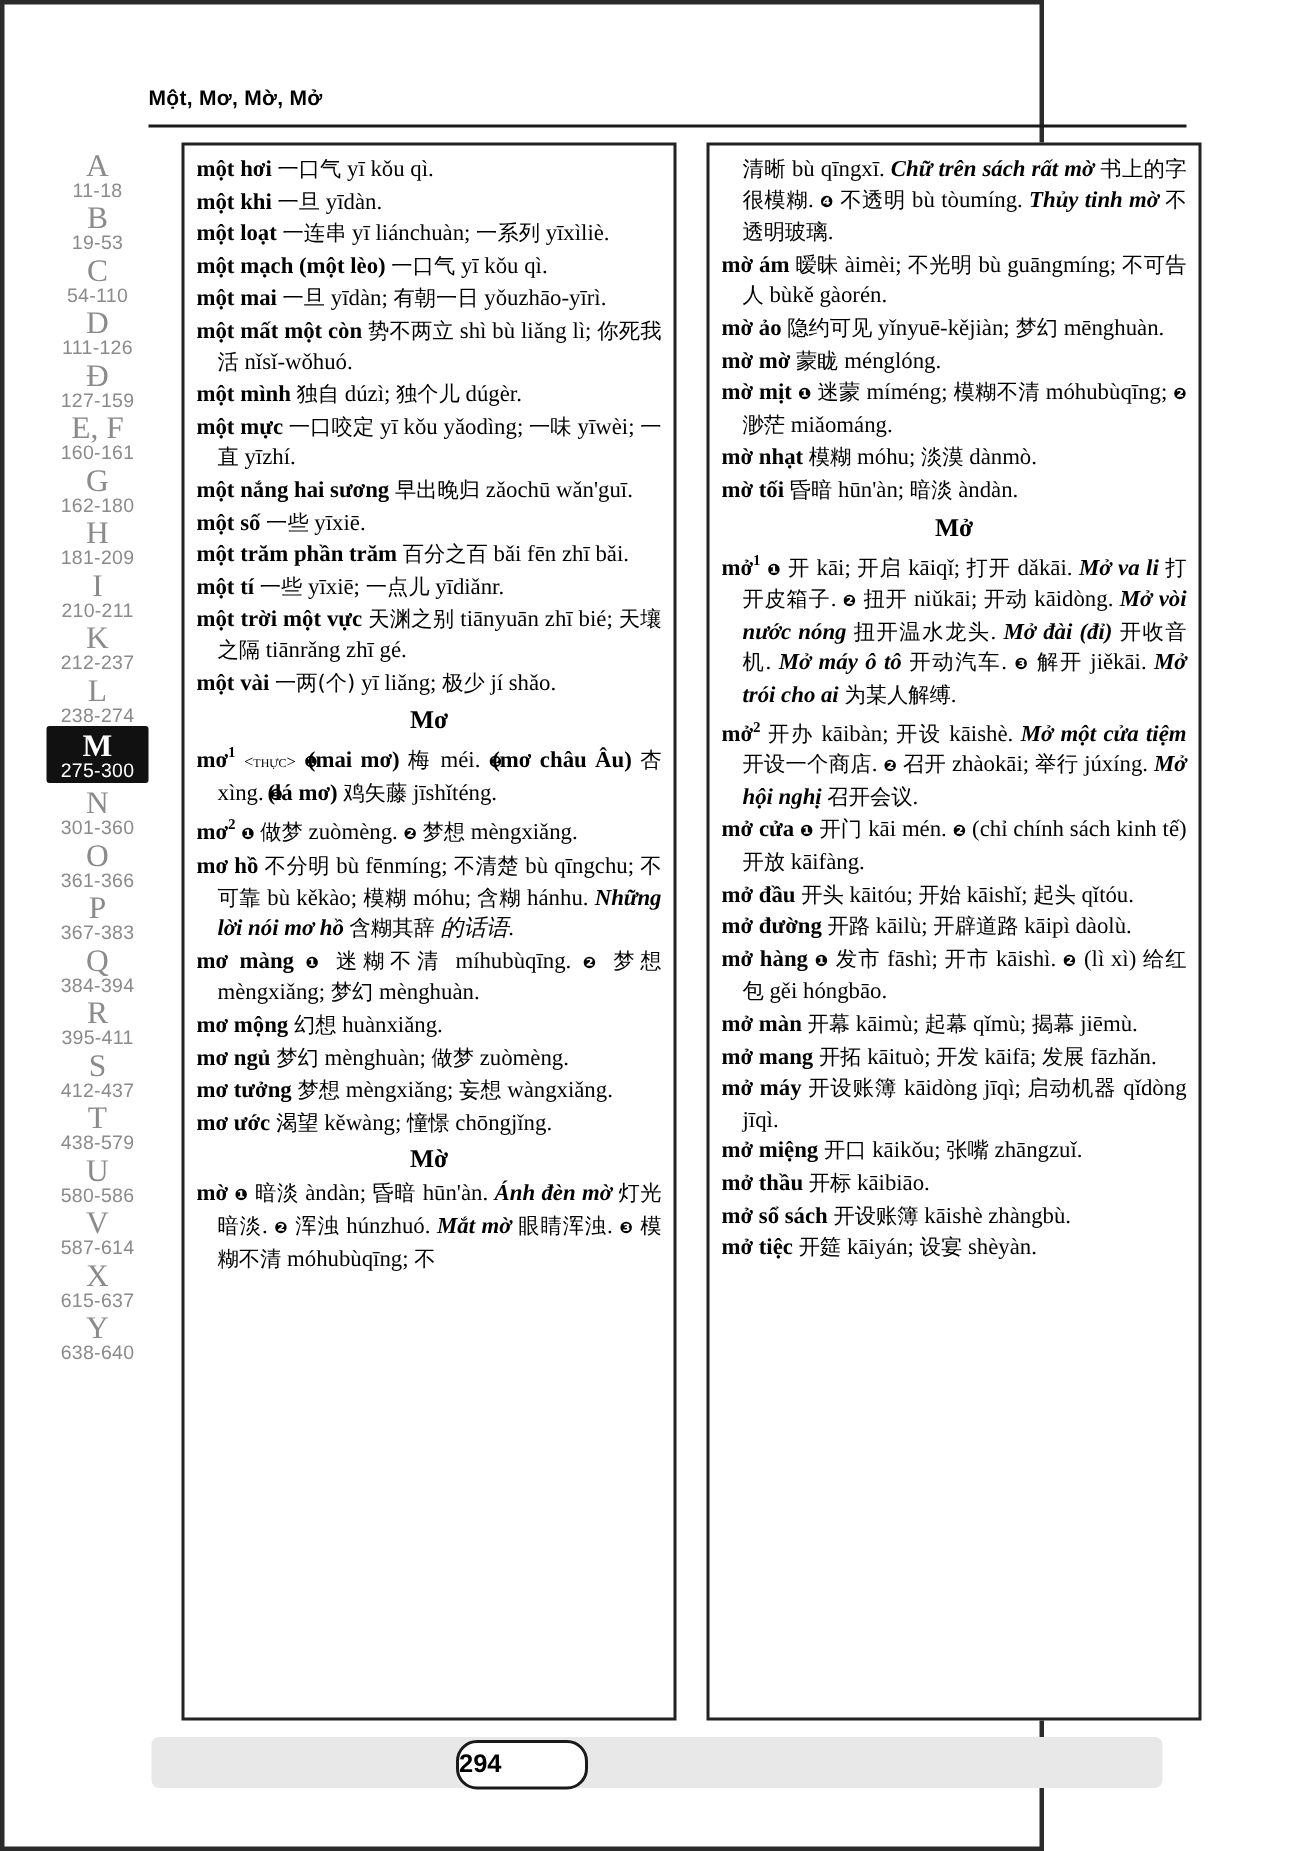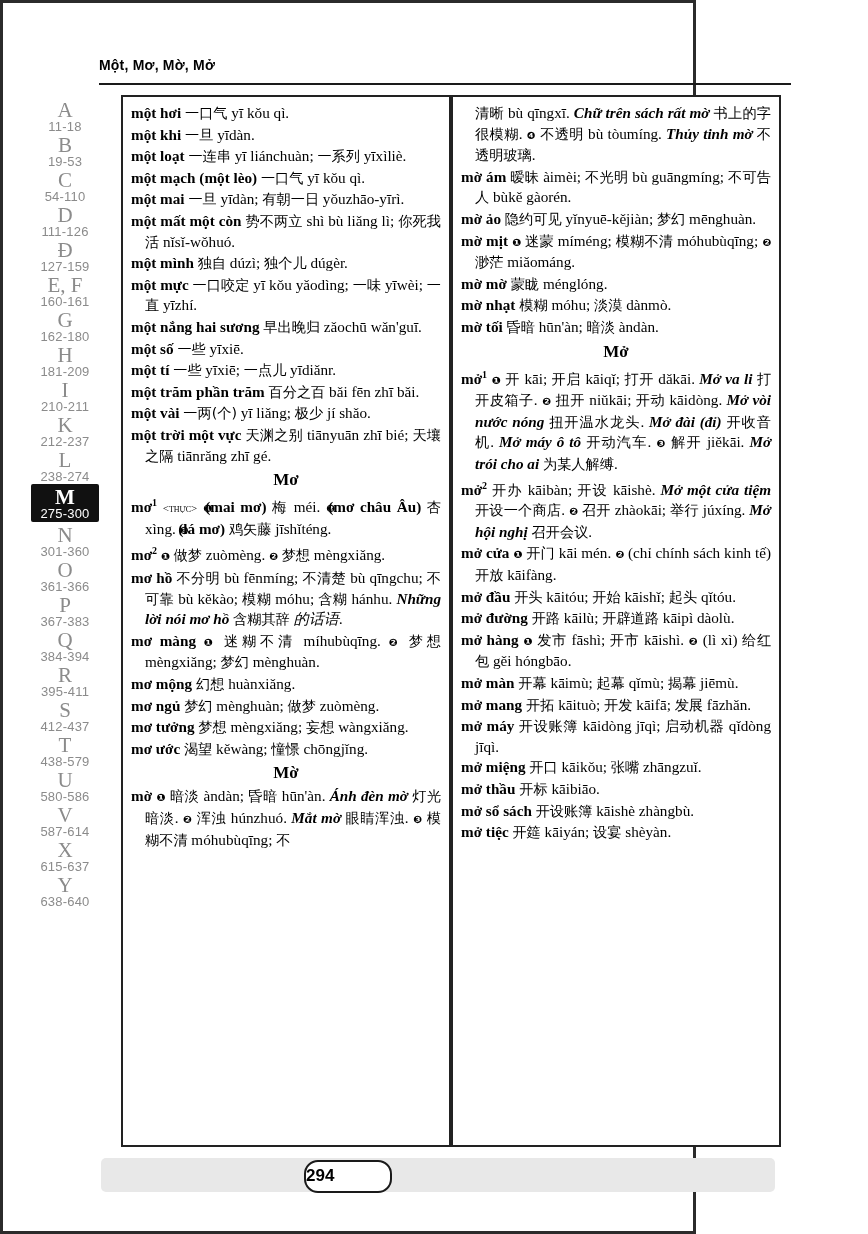--- a/index.html
+++ b/index.html
@@ -83,21 +83,21 @@
     top: 92px;
     width: 330px;
     height: 1052px;
     box-sizing: border-box;
     border: 2px solid #222;
     background: #fff;
     padding: 6px 8px 4px 8px;
     overflow: hidden;
   }
   .col-left { left: 100px; margin-left: 18px; }
-  .col-right { left: 448px; }
+  .col-right { left: 468px; }
 
   .entry {
     font-size: 15.2px;
     line-height: 19.6px;
     text-align: justify;
     margin: 0 0 1px 0;
     text-indent: 0;
     padding-left: 14px;
   }
   .entry > .hw {
@@ -261,24 +261,24 @@
         <div class="entry"><span class="hw">một hơi</span> <span class="cn">一口气</span> yī kǒu qì.</div>
         <div class="entry"><span class="hw">một khi</span> <span class="cn">一旦</span> yīdàn.</div>
         <div class="entry"><span class="hw">một loạt</span> <span class="cn">一连串</span> yī liánchuàn; <span class="cn">一系列</span> yīxìliè.</div>
         <div class="entry"><span class="hw">một mạch (một lèo)</span> <span class="cn">一口气</span> yī kǒu qì.</div>
         <div class="entry"><span class="hw">một mai</span> <span class="cn">一旦</span> yīdàn; <span class="cn">有朝一日</span> yǒuzhāo-yīrì.</div>
         <div class="entry"><span class="hw">một mất một còn</span> <span class="cn">势不两立</span> shì bù liǎng lì; <span class="cn">你死我活</span> nǐsǐ-wǒhuó.</div>
         <div class="entry"><span class="hw">một mình</span> <span class="cn">独自</span> dúzì; <span class="cn">独个儿</span> dúgèr.</div>
         <div class="entry"><span class="hw">một mực</span> <span class="cn">一口咬定</span> yī kǒu yǎodìng; <span class="cn">一味</span> yīwèi; <span class="cn">一直</span> yīzhí.</div>
         <div class="entry"><span class="hw">một nắng hai sương</span> <span class="cn">早出晚归</span> zǎochū wǎn'guī.</div>
         <div class="entry"><span class="hw">một số</span> <span class="cn">一些</span> yīxiē.</div>
+        <div class="entry"><span class="hw">một trăm phần trăm</span> <span class="cn">百分之百</span> bǎi fēn zhī bǎi.</div>
         <div class="entry"><span class="hw">một tí</span> <span class="cn">一些</span> yīxiē; <span class="cn">一点儿</span> yīdiǎnr.</div>
-        <div class="entry"><span class="hw">một trăm phần trăm</span> <span class="cn">百分之百</span> bǎi fēn zhī bǎi.</div>
+        <div class="entry"><span class="hw">một trời một vực</span> <span class="cn">天渊之别</span> tiānyuān zhī bié; <span class="cn">天壤之隔</span> tiānrǎng zhī gé.</div>
         <div class="entry"><span class="hw">một vài</span> <span class="cn">一两(个)</span> yī liǎng; <span class="cn">极少</span> jí shǎo.</div>
-        <div class="entry"><span class="hw">một trời một vực</span> <span class="cn">天渊之别</span> tiānyuān zhī bié; <span class="cn">天壤之隔</span> tiānrǎng zhī gé.</div>
       </div>
     <div class="subhead">Mơ</div>
     <div id="left-mo">
         <div class="entry"><span class="hw">mơ<span class="sup">1</span></span> <span class="sm">&lt;thực&gt;</span> <span class="num">❶</span> <span class="hw">(mai mơ)</span> <span class="cn">梅</span> méi. <span class="num">❷</span> <span class="hw">(mơ châu Âu)</span> <span class="cn">杏</span> xìng. <span class="num">❸</span> <span class="hw">(lá mơ)</span> <span class="cn">鸡矢藤</span> jīshǐténg.</div>
         <div class="entry"><span class="hw">mơ<span class="sup">2</span></span> <span class="num">❶</span> <span class="cn">做梦</span> zuòmèng. <span class="num">❷</span> <span class="cn">梦想</span> mèngxiǎng.</div>
         <div class="entry"><span class="hw">mơ hồ</span> <span class="cn">不分明</span> bù fēnmíng; <span class="cn">不清楚</span> bù qīngchu; <span class="cn">不可靠</span> bù kěkào; <span class="cn">模糊</span> móhu; <span class="cn">含糊</span> hánhu. <span class="bi">Những lời nói mơ hồ</span> <span class="cn">含糊其辞</span> <span class="it">的话语.</span></div>
         <div class="entry"><span class="hw">mơ màng</span> <span class="num">❶</span> <span class="cn">迷糊不清</span> míhubùqīng. <span class="num">❷</span> <span class="cn">梦想</span> mèngxiǎng; <span class="cn">梦幻</span> mènghuàn.</div>
         <div class="entry"><span class="hw">mơ mộng</span> <span class="cn">幻想</span> huànxiǎng.</div>
         <div class="entry"><span class="hw">mơ ngủ</span> <span class="cn">梦幻</span> mènghuàn; <span class="cn">做梦</span> zuòmèng.</div>
         <div class="entry"><span class="hw">mơ tưởng</span> <span class="cn">梦想</span> mèngxiǎng; <span class="cn">妄想</span> wàngxiǎng.</div>
@@ -288,22 +288,22 @@
     <div id="left-mo-grave">
         <div class="entry"><span class="hw">mờ</span> <span class="num">❶</span> <span class="cn">暗淡</span> àndàn; <span class="cn">昏暗</span> hūn'àn. <span class="bi">Ánh đèn mờ</span> <span class="cn">灯光暗淡</span>. <span class="num">❷</span> <span class="cn">浑浊</span> húnzhuó. <span class="bi">Mắt mờ</span> <span class="cn">眼睛浑浊</span>. <span class="num">❸</span> <span class="cn">模糊不清</span> móhubùqīng; <span class="cn">不</span></div>
       </div>
   </div>
 
   <div class="col col-right">
     <div id="right-top">
         <div class="entry"><span class="cn">清晰</span> bù qīngxī. <span class="bi">Chữ trên sách rất mờ</span> <span class="cn">书上的字很模糊</span>. <span class="num">❹</span> <span class="cn">不透明</span> bù tòumíng. <span class="bi">Thủy tinh mờ</span> <span class="cn">不透明玻璃</span>.</div>
         <div class="entry"><span class="hw">mờ ám</span> <span class="cn">暧昧</span> àimèi; <span class="cn">不光明</span> bù guāngmíng; <span class="cn">不可告人</span> bùkě gàorén.</div>
         <div class="entry"><span class="hw">mờ ảo</span> <span class="cn">隐约可见</span> yǐnyuē-kějiàn; <span class="cn">梦幻</span> mēnghuàn.</div>
+        <div class="entry"><span class="hw">mờ mờ</span> <span class="cn">蒙眬</span> ménglóng.</div>
         <div class="entry"><span class="hw">mờ mịt</span> <span class="num">❶</span> <span class="cn">迷蒙</span> míméng; <span class="cn">模糊不清</span> móhubùqīng; <span class="num">❷</span> <span class="cn">渺茫</span> miǎománg.</div>
-        <div class="entry"><span class="hw">mờ mờ</span> <span class="cn">蒙眬</span> ménglóng.</div>
         <div class="entry"><span class="hw">mờ nhạt</span> <span class="cn">模糊</span> móhu; <span class="cn">淡漠</span> dànmò.</div>
         <div class="entry"><span class="hw">mờ tối</span> <span class="cn">昏暗</span> hūn'àn; <span class="cn">暗淡</span> àndàn.</div>
       </div>
     <div class="subhead">Mở</div>
     <div id="right-mo-hook">
         <div class="entry"><span class="hw">mở<span class="sup">1</span></span> <span class="num">❶</span> <span class="cn">开</span> kāi; <span class="cn">开启</span> kāiqǐ; <span class="cn">打开</span> dǎkāi. <span class="bi">Mở va li</span> <span class="cn">打开皮箱子</span>. <span class="num">❷</span> <span class="cn">扭开</span> niǔkāi; <span class="cn">开动</span> kāidòng. <span class="bi">Mở vòi nước nóng</span> <span class="cn">扭开温水龙头</span>. <span class="bi">Mở đài (đỉ)</span> <span class="cn">开收音机</span>. <span class="bi">Mở máy ô tô</span> <span class="cn">开动汽车</span>. <span class="num">❸</span> <span class="cn">解开</span> jiěkāi. <span class="bi">Mở trói cho ai</span> <span class="cn">为某人解缚</span>.</div>
         <div class="entry"><span class="hw">mở<span class="sup">2</span></span> <span class="cn">开办</span> kāibàn; <span class="cn">开设</span> kāishè. <span class="bi">Mở một cửa tiệm</span> <span class="cn">开设一个商店</span>. <span class="num">❷</span> <span class="cn">召开</span> zhàokāi; <span class="cn">举行</span> júxíng. <span class="bi">Mở hội nghị</span> <span class="cn">召开会议</span>.</div>
         <div class="entry"><span class="hw">mở cửa</span> <span class="num">❶</span> <span class="cn">开门</span> kāi mén. <span class="num">❷</span> (chỉ chính sách kinh tế) <span class="cn">开放</span> kāifàng.</div>
         <div class="entry"><span class="hw">mở đầu</span> <span class="cn">开头</span> kāitóu; <span class="cn">开始</span> kāishǐ; <span class="cn">起头</span> qǐtóu.</div>
         <div class="entry"><span class="hw">mở đường</span> <span class="cn">开路</span> kāilù; <span class="cn">开辟道路</span> kāipì dàolù.</div>

